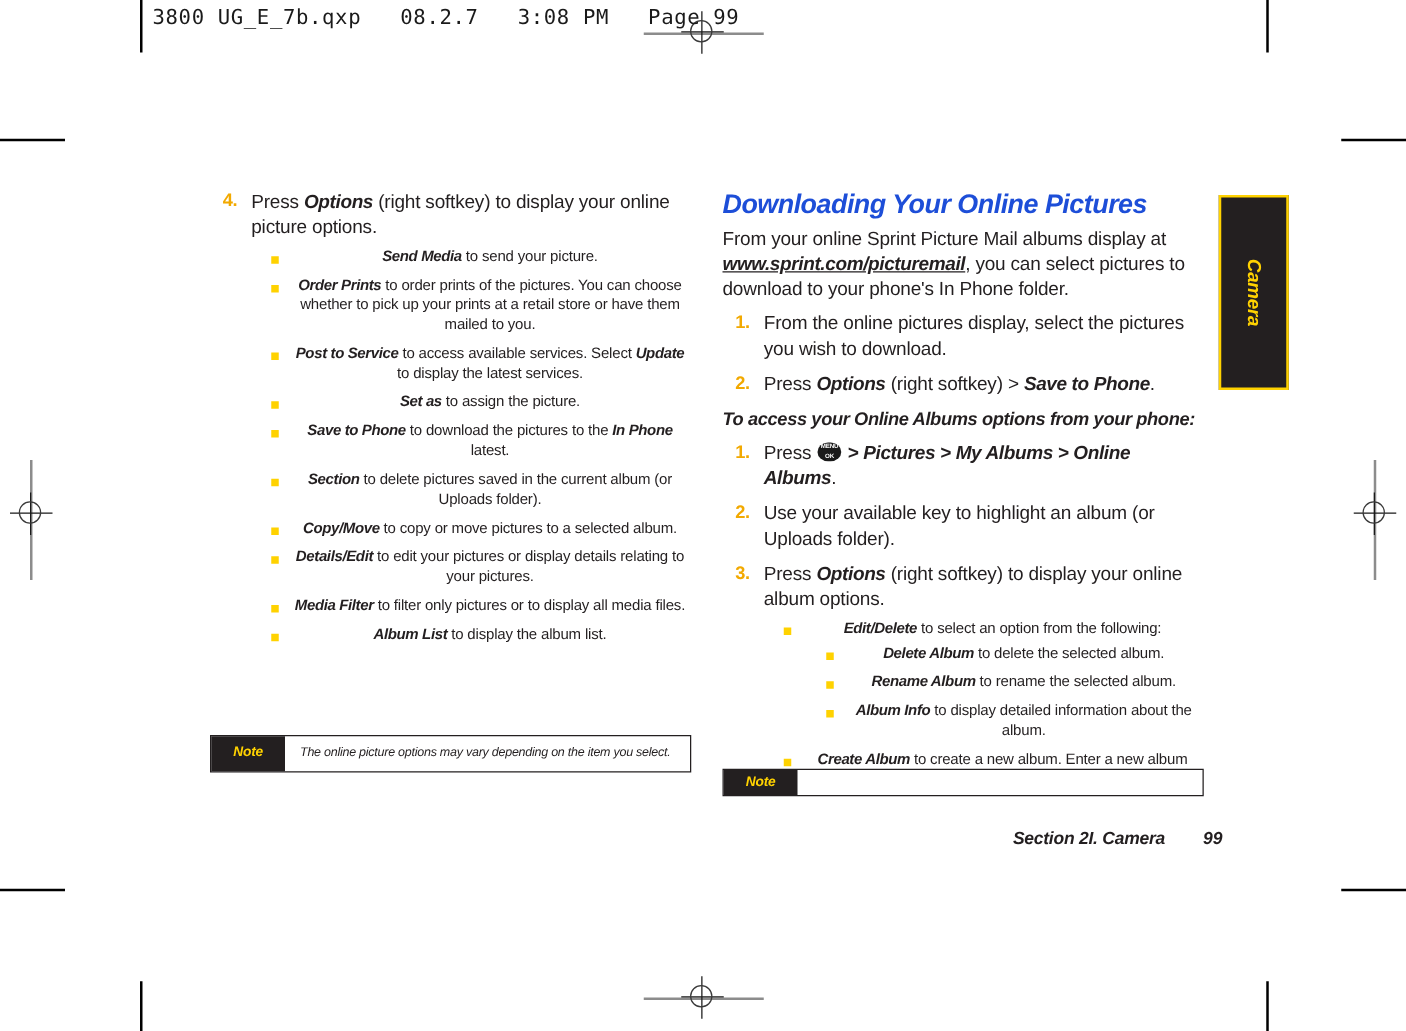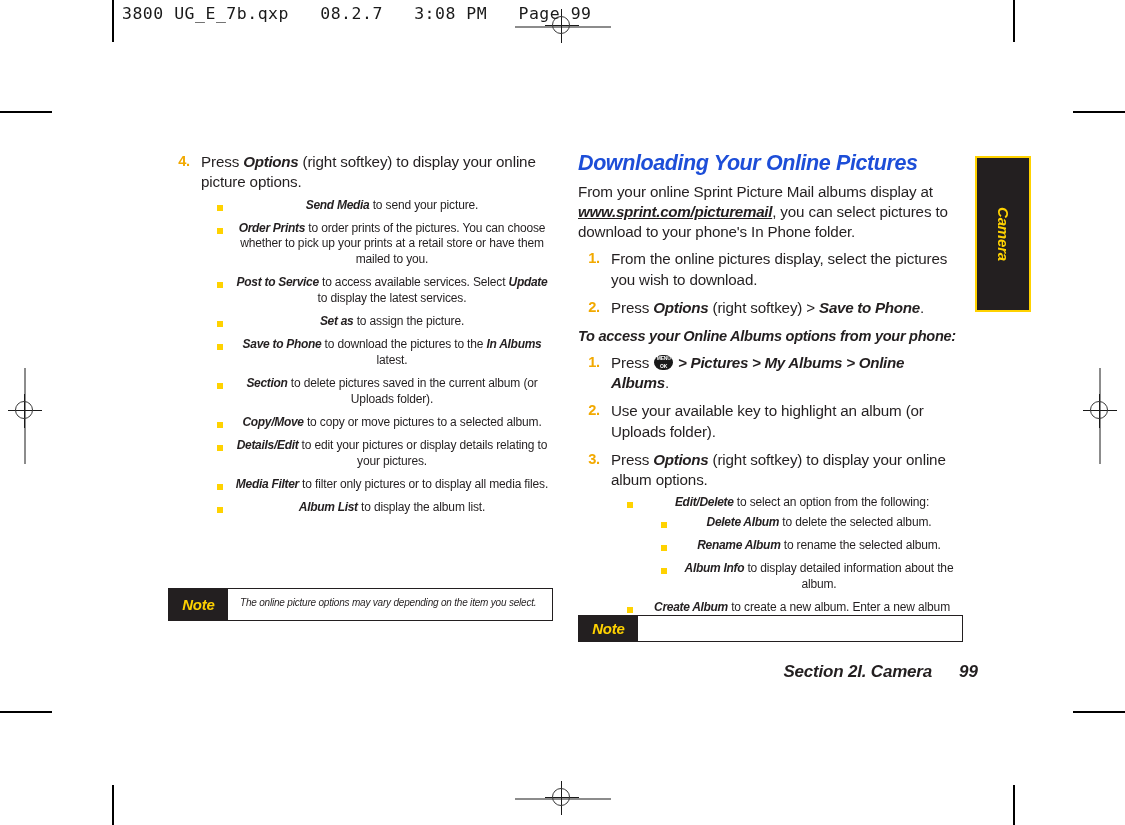--- a/index.html
+++ b/index.html
@@ -223,21 +223,21 @@
     display: flex;
     border: 1px solid #231f20;
     box-sizing: border-box;
     background: #ffffff;
   }
   .note-label {
     background: #231f20;
     color: #ffd200;
     font-style: italic;
     font-weight: bold;
-    font-size: 15px;
+    font-size: 11px;
     padding: 7px 0 7px 0;
     width: 59px;
     text-align: center;
     flex: 0 0 59px;
     letter-spacing: -0.2px;
   }
   .note-text {
     padding: 7px 10px 7px 12px;
     font-style: italic;
     font-size: 10px;
@@ -274,21 +274,21 @@
     letter-spacing: -0.2px;
   }
 
   
   .footer {
     position: absolute;
     left: 578px;
     top: 662px;
     width: 400px;
     text-align: right;
-    font-size: 17px;
+    font-size: 14px;
   }
   .footer .sec {
     font-style: italic;
     font-weight: bold;
     letter-spacing: -0.2px;
     color: #231f20;
   }
   .footer .pg {
     display: inline-block;
     width: 46px;
@@ -347,21 +347,21 @@
     <ol class="steps">
       <li>
         <span class="num">4.</span>
         <span><span>Press </span><i class="term">Options</i><span> (right softkey) to display your online picture options.</span></span>
 
         <ul class="sqlist level1">
           <li><i class="term">Send Media</i><span> to send your picture.</span></li>
           <li><i class="term">Order Prints</i><span> to order prints of the pictures. You can choose whether to pick up your prints at a retail store or have them mailed to you.</span></li>
           <li><i class="term">Post to Service</i><span> to access available services. Select </span><i class="term">Update</i><span> to display the latest services.</span></li>
           <li><i class="term">Set as</i><span> to assign the picture.</span></li>
-          <li><i class="term">Save to Phone</i><span> to download the pictures to the </span><i class="term">In Albums</i><span> latest.</span></li>
+          <li><i class="term">Save to Phone</i><span> to download the pictures to the </span><i class="term">In Phone</i><span> latest.</span></li>
           <li><i class="term">Section</i><span> to delete pictures saved in the current album (or Uploads folder).</span></li>
           <li><i class="term">Copy/Move</i><span> to copy or move pictures to a selected album.</span></li>
           <li><i class="term">Details/Edit</i><span> to edit your pictures or display details relating to your pictures.</span></li>
           <li><i class="term">Media Filter</i><span> to filter only pictures or to display all media files.</span></li>
           <li><i class="term">Album List</i><span> to display the album list.</span></li>
         </ul>
       </li>
     </ol>
   </div>
 

